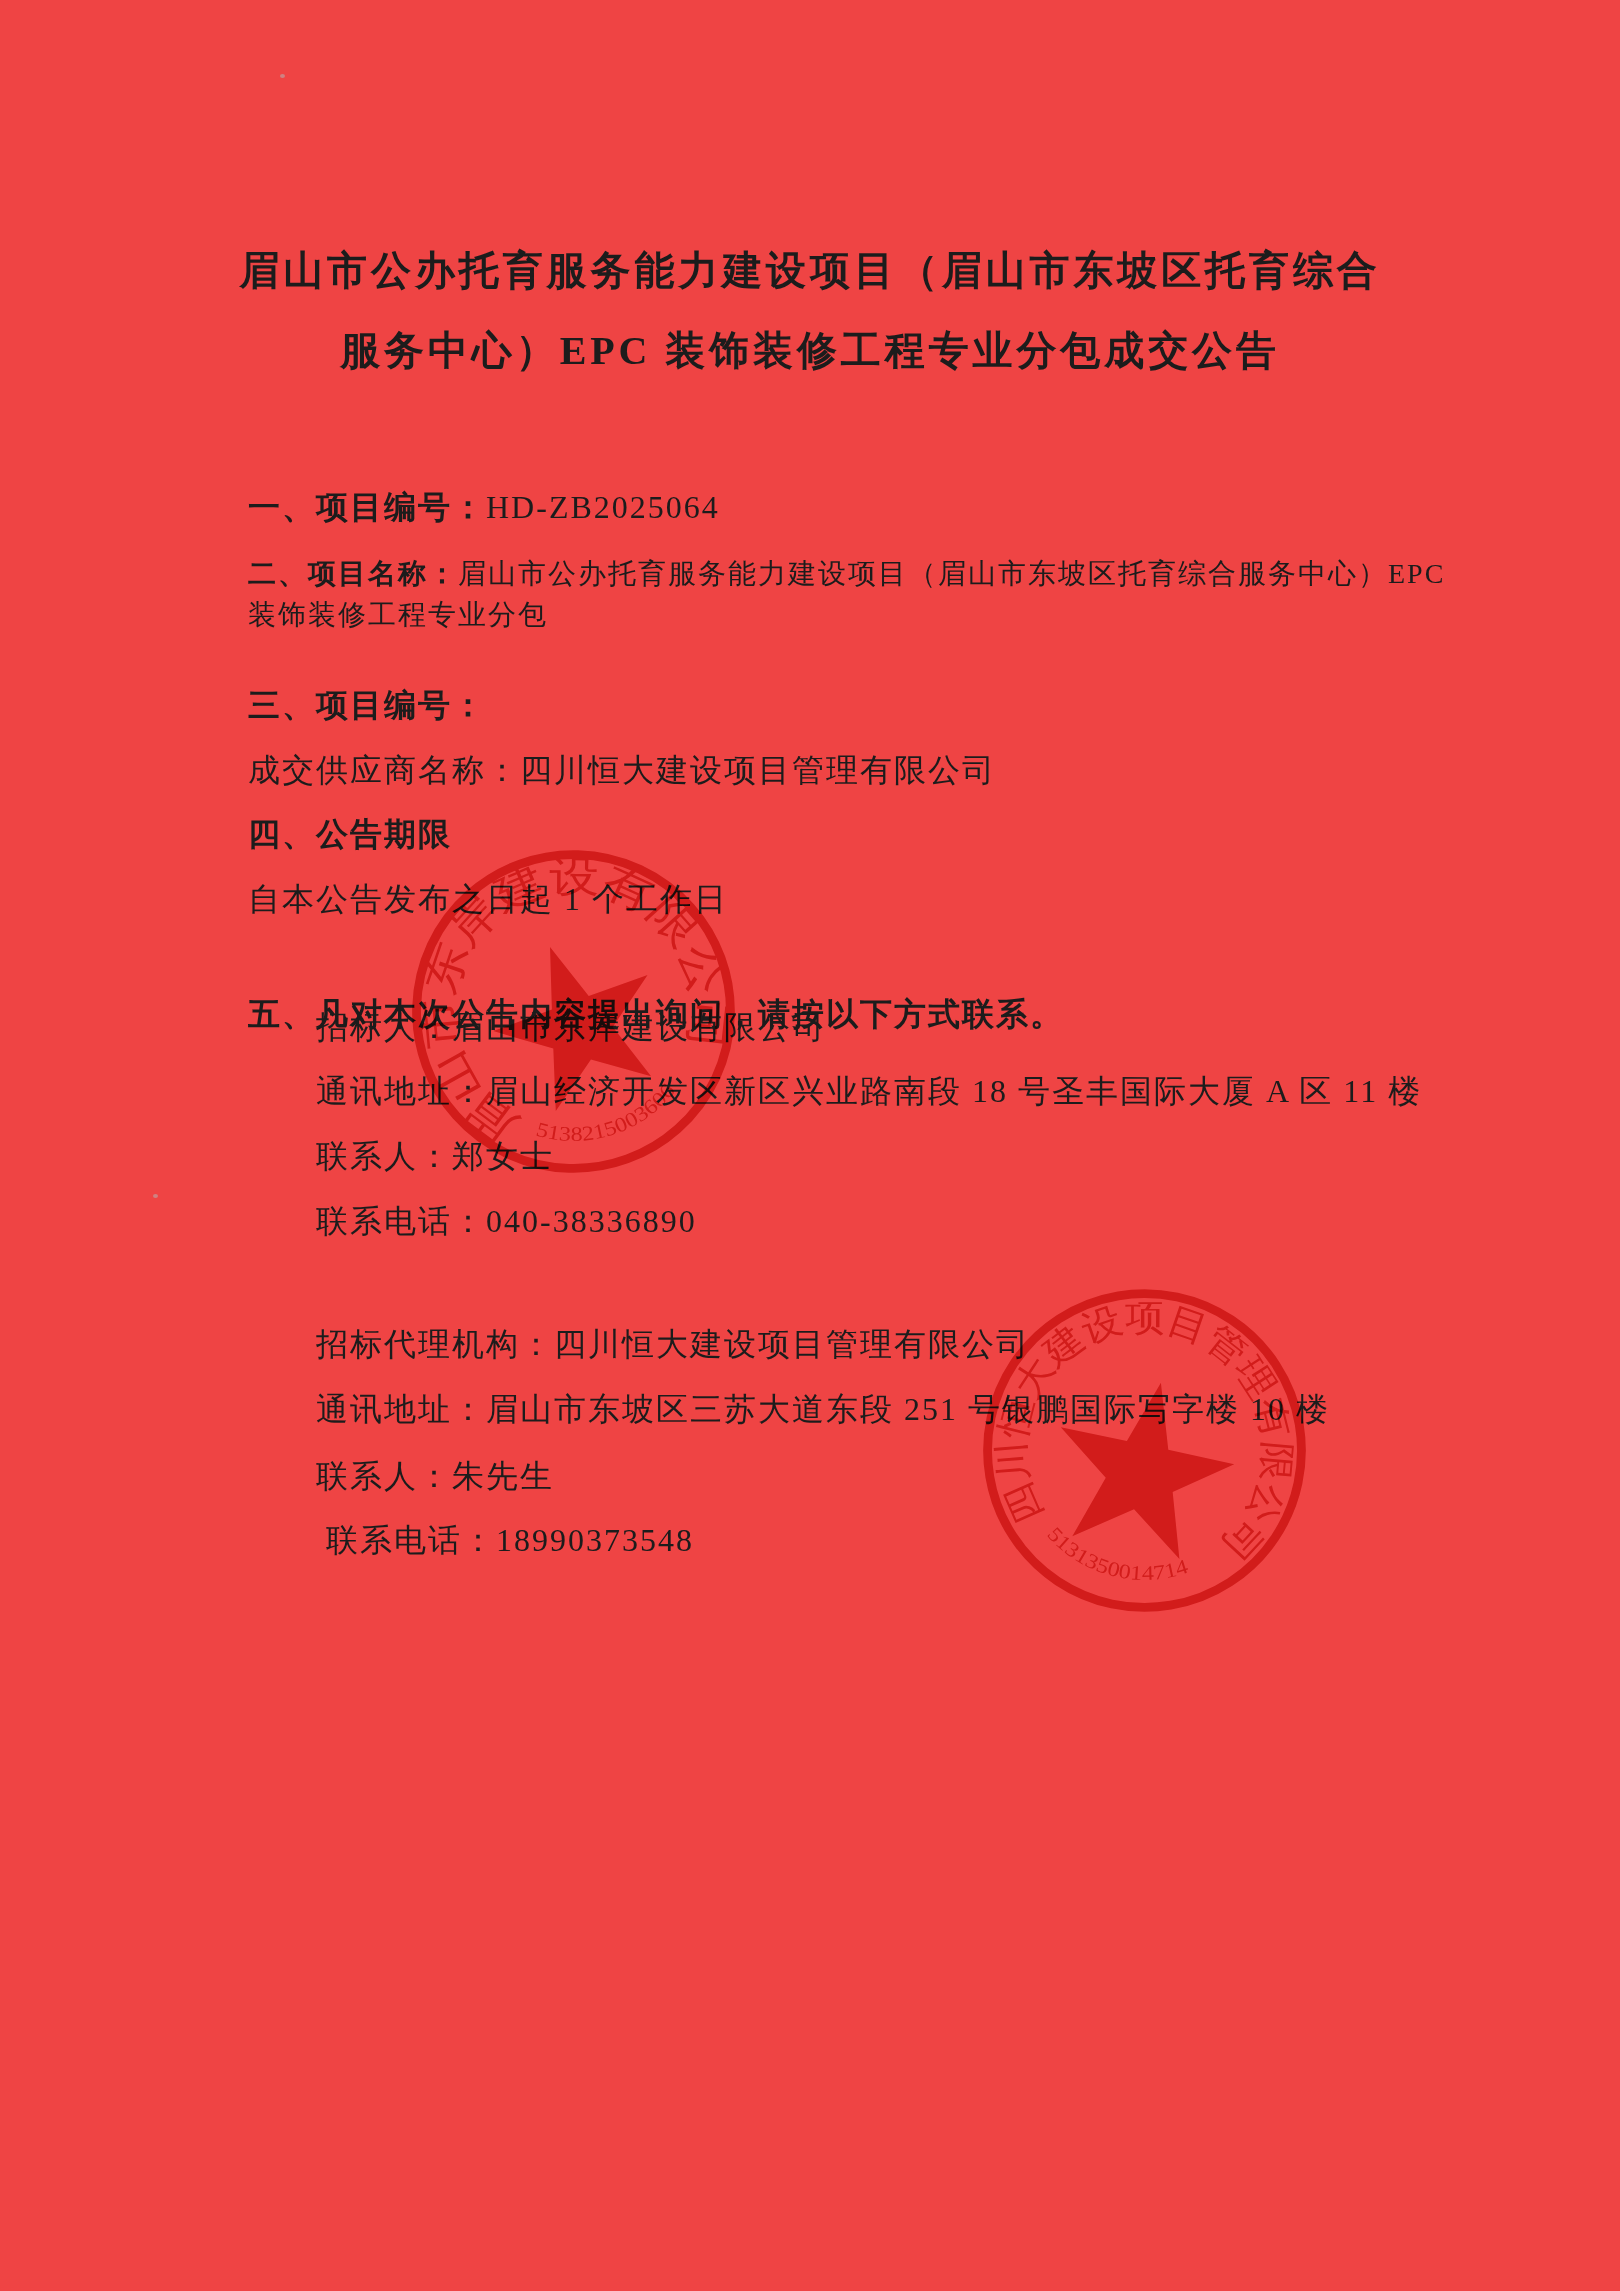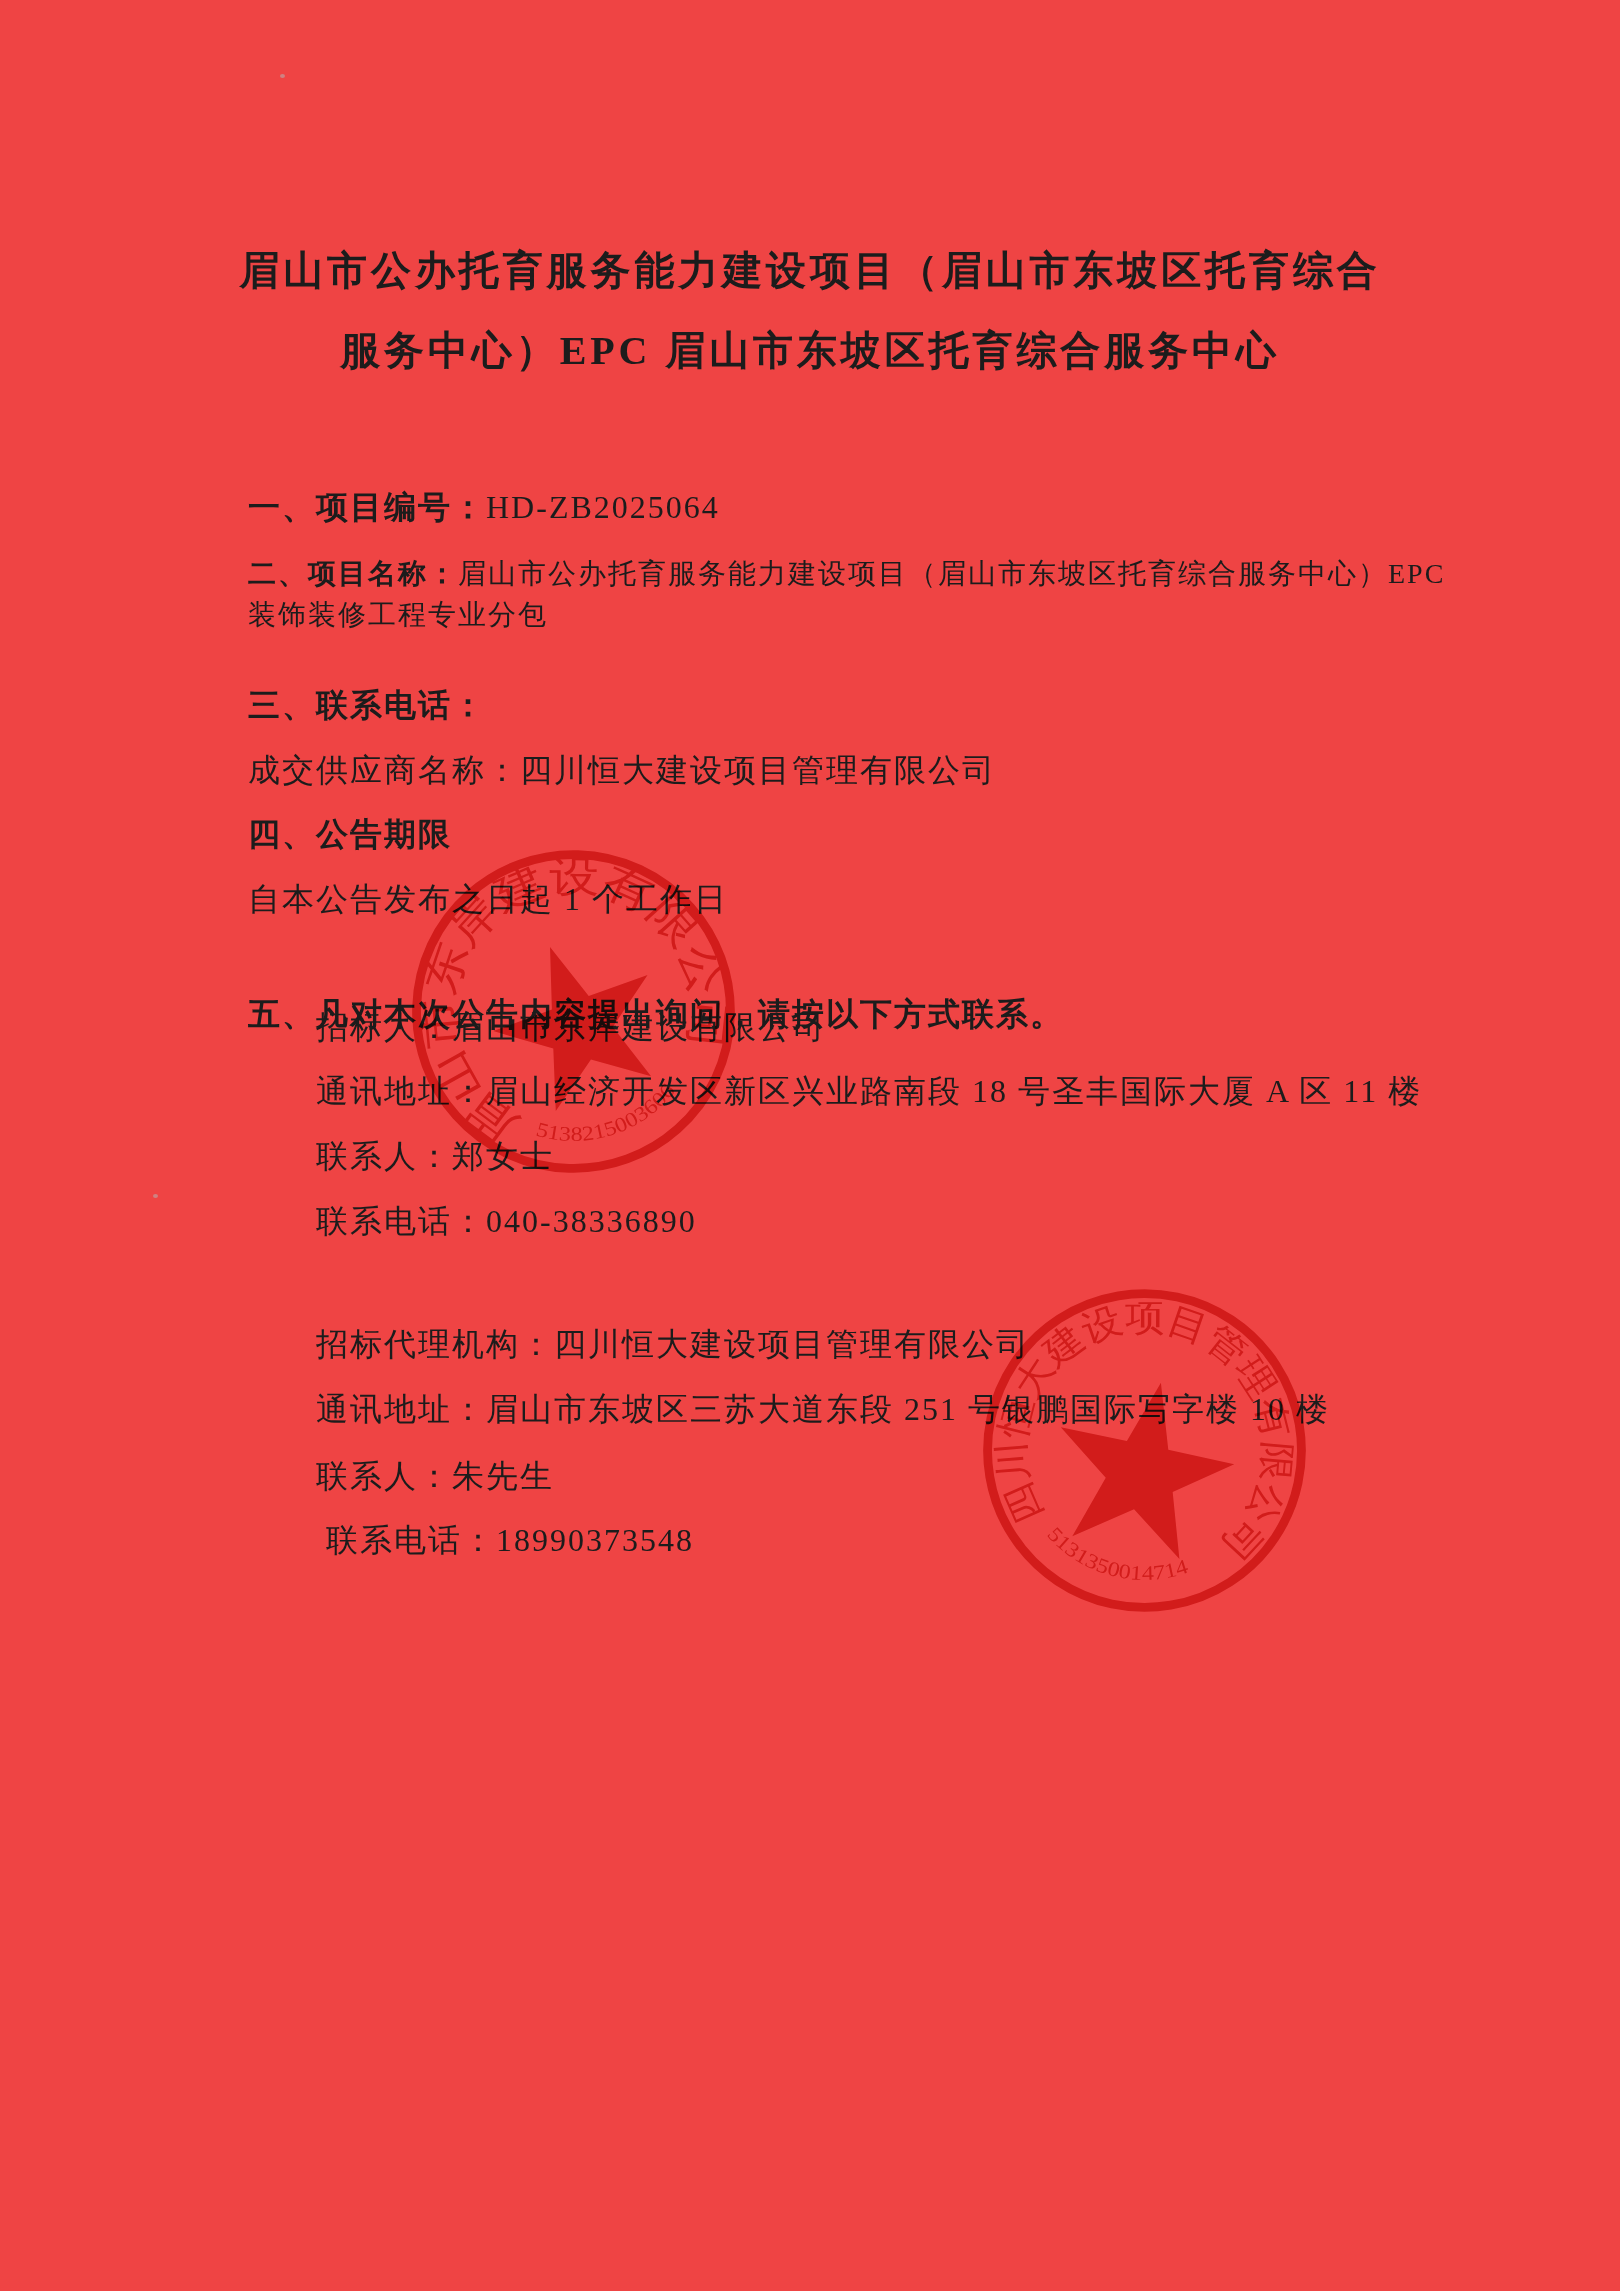--- a/index.html
+++ b/index.html
@@ -51,27 +51,27 @@
 </style>
 </head>
 <body>
 
 <div class="page">
 
   <div class="speck" style="left:280px;top:74px;"></div>
   <div class="speck" style="left:153px;top:1194px;"></div>
 
   <div class="title" style="top:243px;">眉山市公办托育服务能力建设项目（眉山市东坡区托育综合</div>
-  <div class="title" style="top:323px;">服务中心）EPC 眉山市东坡区托育综合服务中心</div>
+  <div class="title" style="top:323px;">服务中心）EPC 装饰装修工程专业分包成交公告</div>
 
   <div class="line main" style="top:488px;"><span class="b">一、项目编号：</span><span>HD-ZB2025064</span></div>
 
   <div class="wrapblock main" style="top:553px;"><span class="b">二、项目名称：</span><span>眉山市公办托育服务能力建设项目（眉山市东坡区托育综合服务中心）EPC 装饰装修工程专业分包</span></div>
 
-  <div class="line main b" style="top:686px;">三、联系电话：</div>
+  <div class="line main b" style="top:686px;">三、项目编号：</div>
 
   <div class="line main" style="top:751px;">成交供应商名称：四川恒大建设项目管理有限公司</div>
 
   <div class="line main b" style="top:815px;">四、公告期限</div>
 
   <div class="line main" style="top:880px;">自本公告发布之日起 1 个工作日</div>
 
   <div class="line main b" style="top:995px;">五、凡对本次公告内容提出询问，请按以下方式联系。</div>
 
   <div class="line indent" style="top:1008px;">招标人：眉山市东岸建设有限公司</div>

